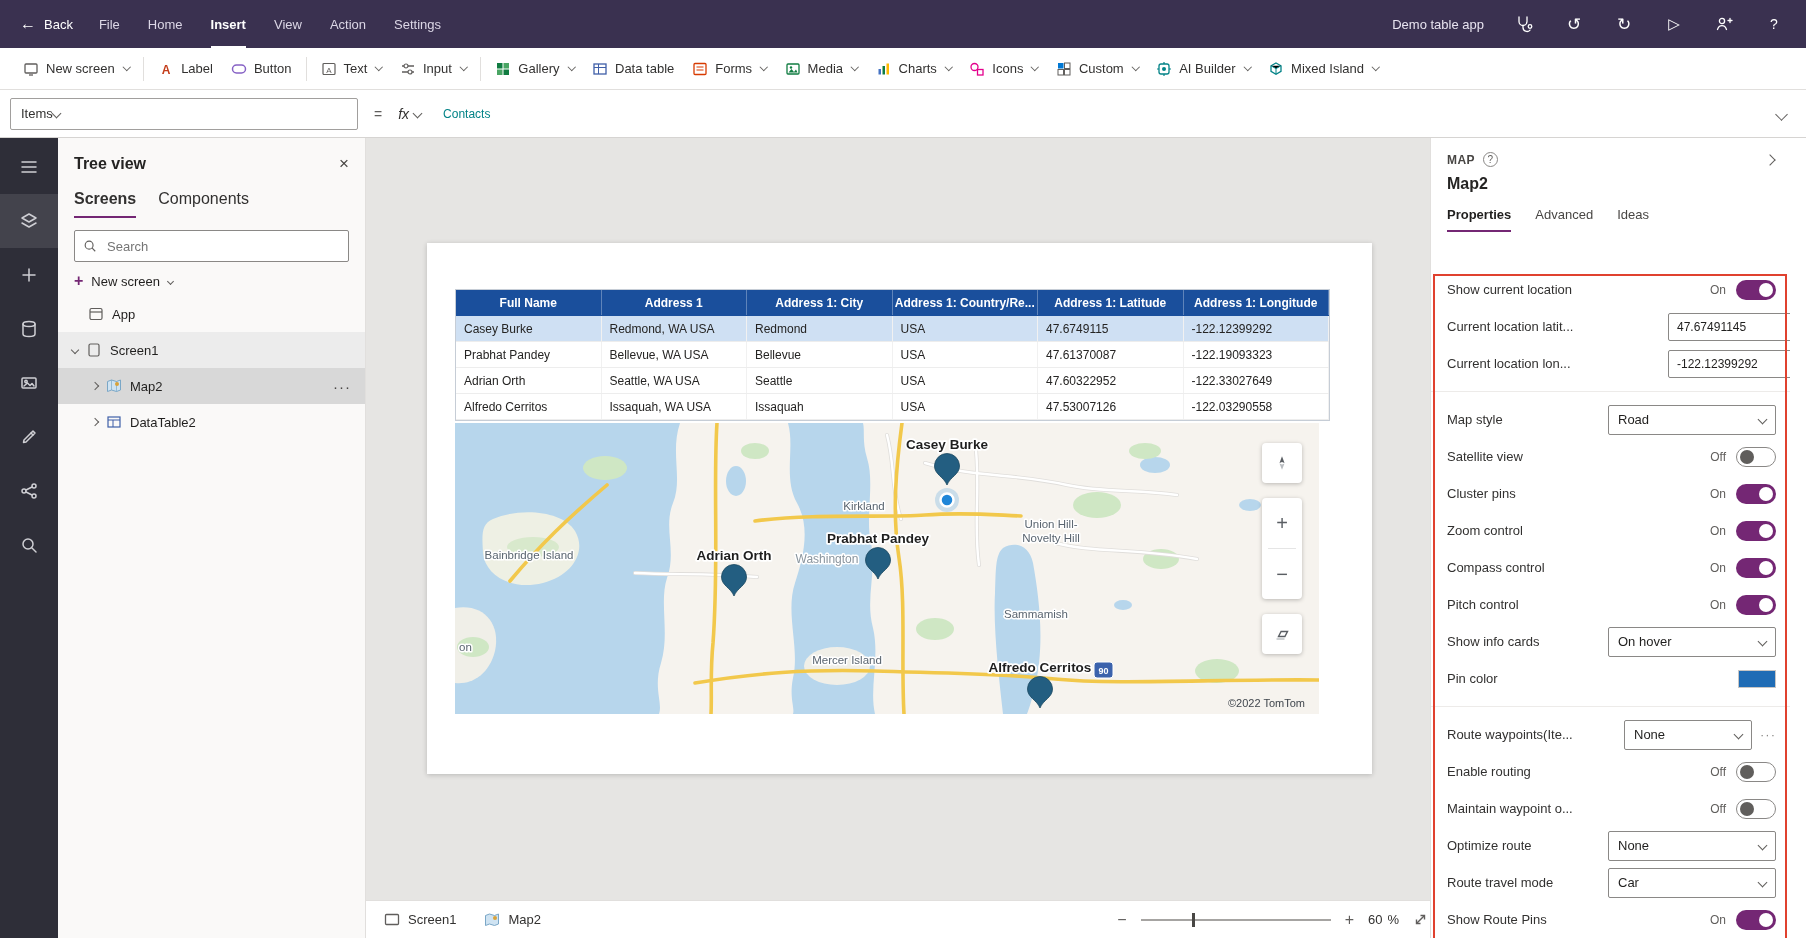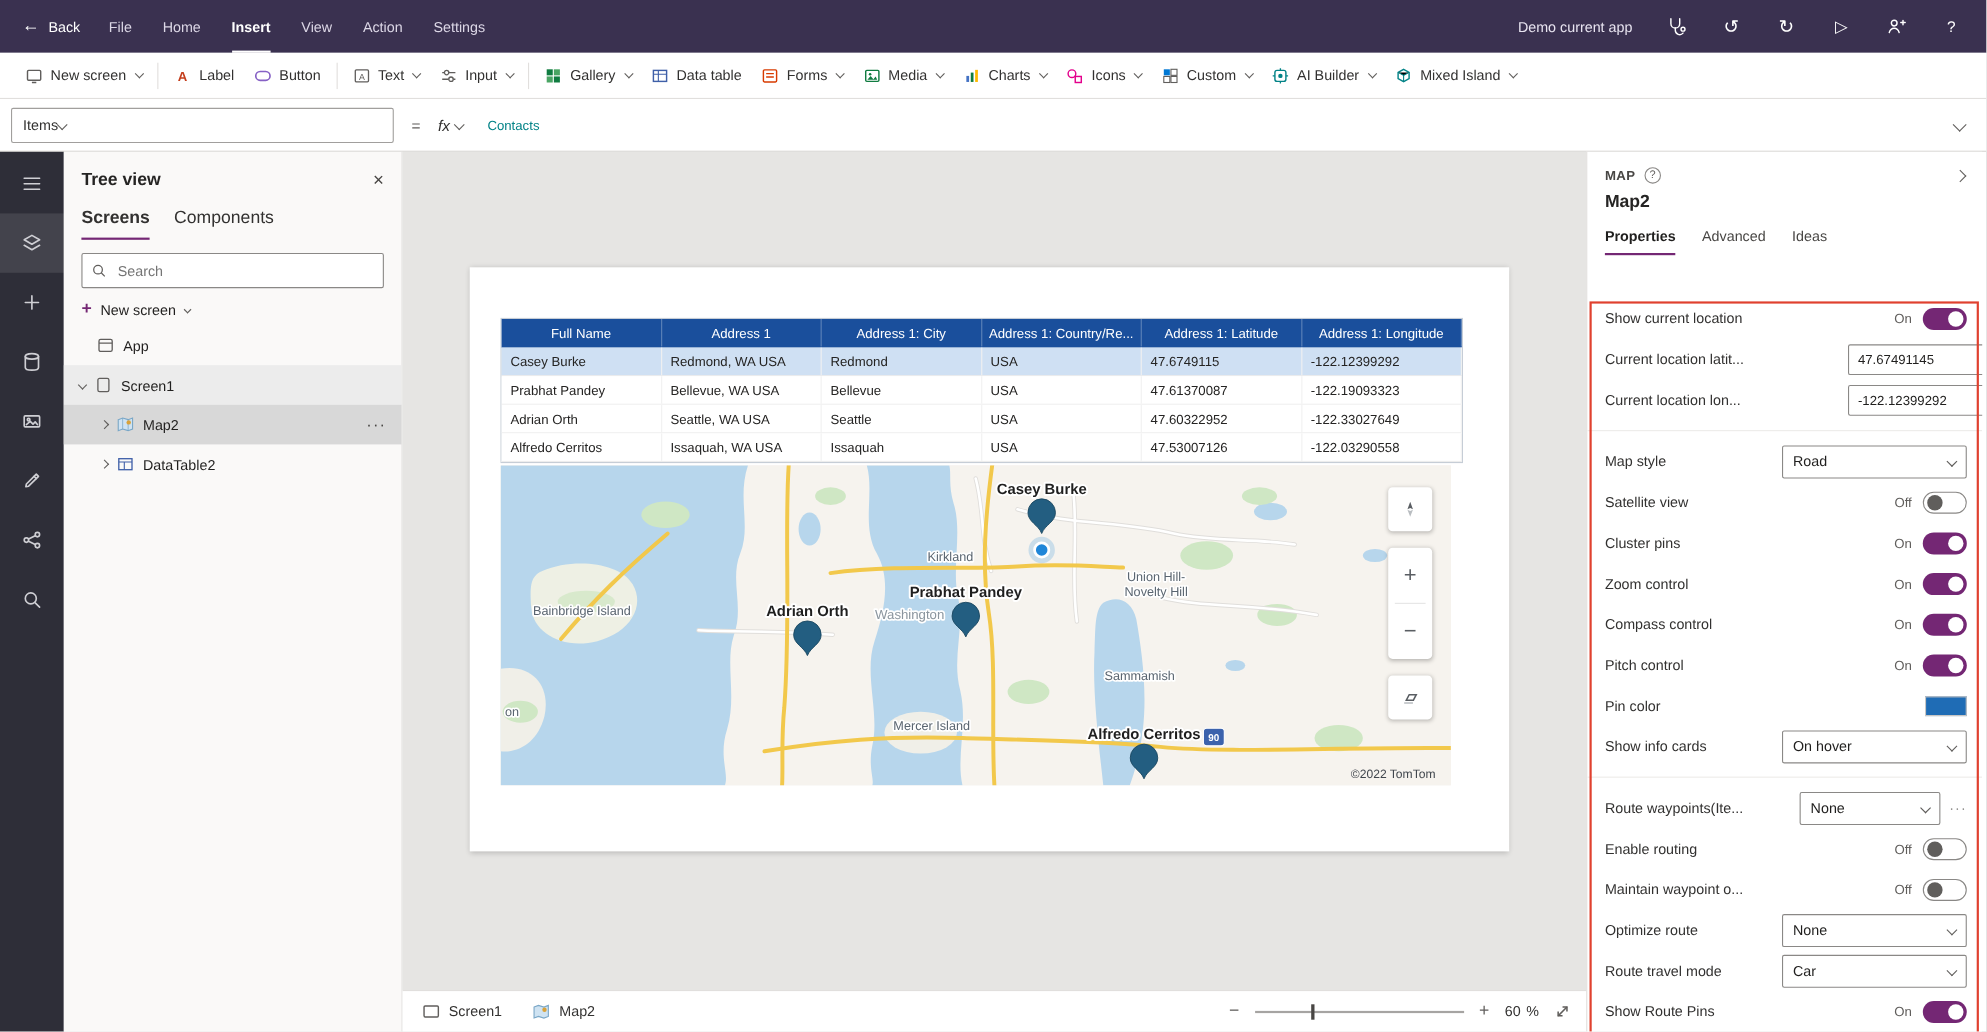--- a/index.html
+++ b/index.html
@@ -66,21 +66,21 @@
   .tree-row.sel{background:#d8d8d8;}
   .tree-more{position:absolute;right:14px;color:#484644;font-size:15px;letter-spacing:1px;}
 
   
   .canvas{position:absolute;left:366px;top:138px;right:360px;bottom:38px;background:#e6e5e3;overflow:hidden;}
   .artboard{position:absolute;left:61px;top:105px;width:945px;height:531px;background:#fff;box-shadow:0 1px 5px rgba(0,0,0,.2);}
 
   
   .dtable{position:absolute;left:28px;top:46px;width:875px;border:1px solid #c6cdd6;font-size:12px;}
   .dt-row{display:flex;}
-  .dt-head{background:#1a4f9c;color:#fff;font-weight:normal;height:26px;}
+  .dt-head{background:#1a4f9c;color:#fff;font-weight:bold;height:26px;}
   .dt-head .dt-cell{justify-content:center;border-right:1px solid rgba(255,255,255,.3);}
   .dt-cell{flex:1;display:flex;align-items:center;padding:0 8px;height:25px;overflow:hidden;white-space:nowrap;}
   .dt-body .dt-row{background:#fff;border-bottom:1px solid #ededed;}
   .dt-body .dt-row.selected{background:#cfe0f3;}
   .dt-body .dt-cell{border-right:1px solid #f1f1f1;color:#252423;}
 
   
   .mapbox{position:absolute;left:28px;top:180px;width:864px;height:291px;overflow:hidden;background:#f6f3ee;}
   .map-svg{display:block;}
   .map-label{font-size:11.5px;fill:#5a6570;text-anchor:middle;paint-order:stroke;stroke:#fff;stroke-width:3px;stroke-linejoin:round;}
@@ -100,21 +100,21 @@
   .sb-crumb + .sb-crumb{margin-left:28px;}
   .sb-zoomgrp{margin-left:auto;display:flex;align-items:center;gap:14px;padding-right:18px;}
   .sb-btn{font-size:16px;color:#605e5c;cursor:pointer;line-height:1;}
   .zoom-slider{position:relative;width:190px;height:14px;cursor:pointer;}
   .zoom-slider .track{position:absolute;top:6px;left:0;right:0;height:2px;background:#a6a4a2;}
   .zoom-slider .handle{position:absolute;left:27%;top:0;width:3px;height:14px;background:#484644;}
   .sb-pct{display:flex;gap:5px;}
   .sb-expand{cursor:pointer;display:inline-flex;}
 
   
-  .propspanel{position:absolute;top:138px;right:4px;bottom:0;width:360px;background:#fff;border-left:1px solid #e1dfdd;overflow:hidden;font-size:13px;}
+  .propspanel{position:absolute;top:138px;right:16px;bottom:0;width:360px;background:#fff;border-left:1px solid #e1dfdd;overflow:hidden;font-size:13px;}
   .pp-typerow{display:flex;align-items:center;gap:8px;padding:14px 16px 0 16px;}
   .pp-type{font-size:12px;font-weight:bold;color:#484644;letter-spacing:.4px;}
   .pp-help{width:15px;height:15px;border:1px solid #8a8886;border-radius:50%;font-size:10px;color:#605e5c;display:inline-flex;align-items:center;justify-content:center;cursor:pointer;}
   .pp-expand{margin-left:auto;cursor:pointer;}
   .pp-name{padding:8px 16px 0 16px;font-size:16px;font-weight:bold;color:#252423;}
   .pp-tabs{display:flex;gap:24px;padding:14px 16px 0 16px;}
   .pp-tab{padding-bottom:8px;border-bottom:2px solid transparent;color:#484644;cursor:pointer;}
   .pp-tab.active{font-weight:bold;color:#201f1e;border-bottom:2px solid #742774;}
   .pp-rows{position:absolute;top:133px;left:0;right:0;}
   .pp-row{display:flex;align-items:center;height:37px;padding:0 14px 0 16px;position:relative;}
@@ -148,21 +148,21 @@
       <div class="tb-menu">
         <span class="menu-item">File</span>
         <span class="menu-item">Home</span>
         <span class="menu-item active">Insert</span>
         <span class="menu-item">View</span>
         <span class="menu-item">Action</span>
         <span class="menu-item">Settings</span>
       </div>
     </div>
     <div class="tb-right">
-      <span class="tb-appname">Demo current app</span>
+      <span class="tb-appname">Demo table app</span>
       <span class="tb-icon">
         <svg width="18" height="18" viewBox="0 0 18 18" fill="none" stroke="#fff" stroke-width="1.3" stroke-linecap="round">
           <path d="M4 2v4.5a4 4 0 0 0 8 0V2"></path>
             <path d="M8 10.5v2a4 4 0 0 0 7 2.6"></path>
             <circle cx="15" cy="11.5" r="1.8"></circle>
         </svg>
       </span>
       <span class="tb-icon">↺</span>
       <span class="tb-icon">↻</span>
       <span class="tb-icon" style="font-size:15px;">▷</span>
@@ -721,30 +721,30 @@
           </span>
       </div>
       <div class="pp-row">
         <span class="pp-label">Pitch control</span>
         <span class="pp-state">On</span>
         <span class="toggle on">
             <span class="knob"></span>
           </span>
       </div>
       <div class="pp-row">
-        <span class="pp-label">Pin color</span>
-        <span class="pp-swatch" style="background: rgb(31, 108, 181);"></span>
-      </div>
-      <div class="pp-row">
         <span class="pp-label">Show info cards</span>
         <div class="pp-dd">
             <span>On hover</span>
             <span class="chev down"></span>
           </div>
       </div>
+      <div class="pp-row">
+        <span class="pp-label">Pin color</span>
+        <span class="pp-swatch" style="background: rgb(31, 108, 181);"></span>
+      </div>
 
       <div class="pp-div"></div>
 
       <div class="pp-row">
         <span class="pp-label">Route waypoints(Ite...</span>
         <div class="pp-dd narrow">
             <span>None</span>
             <span class="chev down"></span>
           </div>
         <span class="pp-more">···</span>

